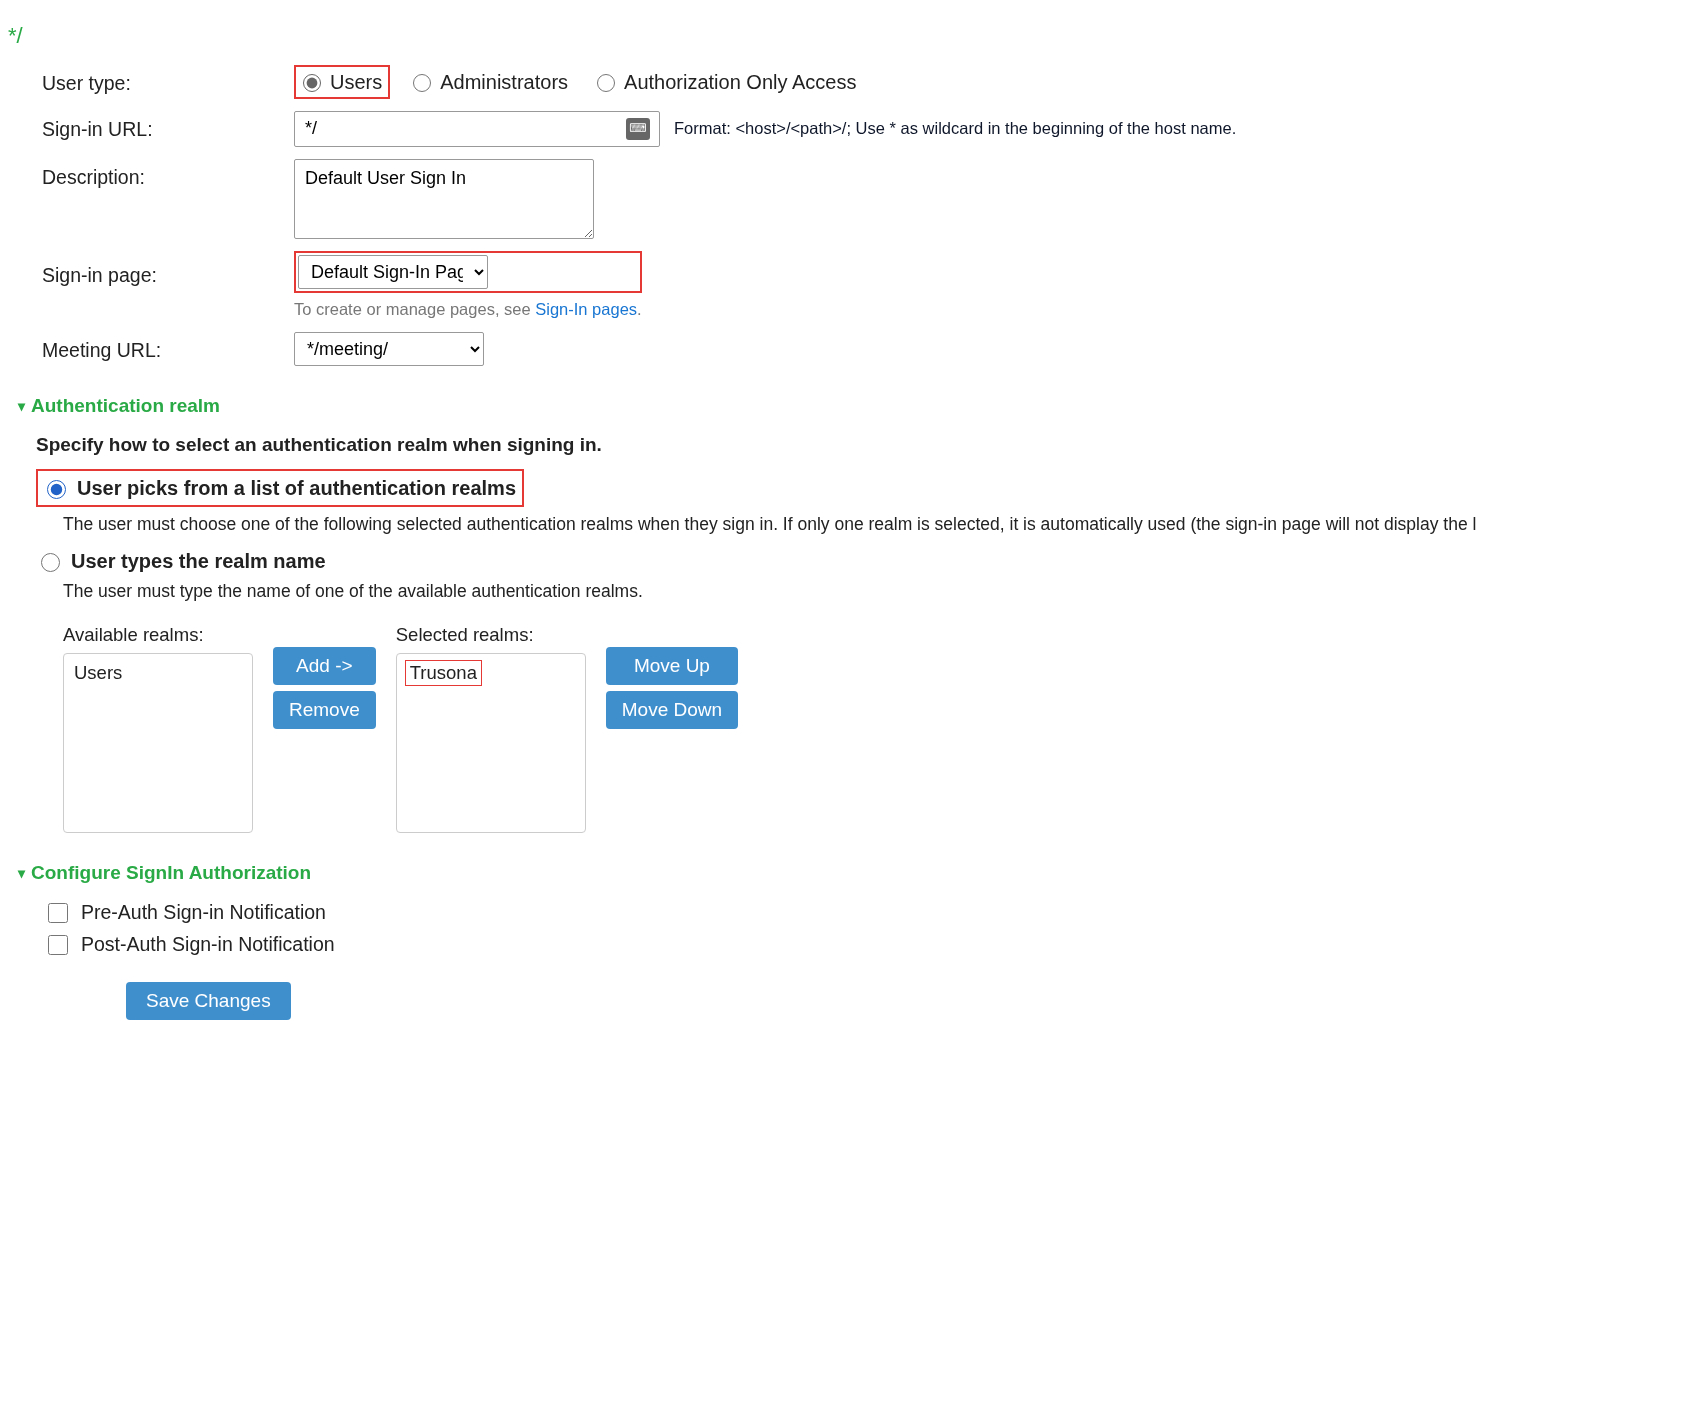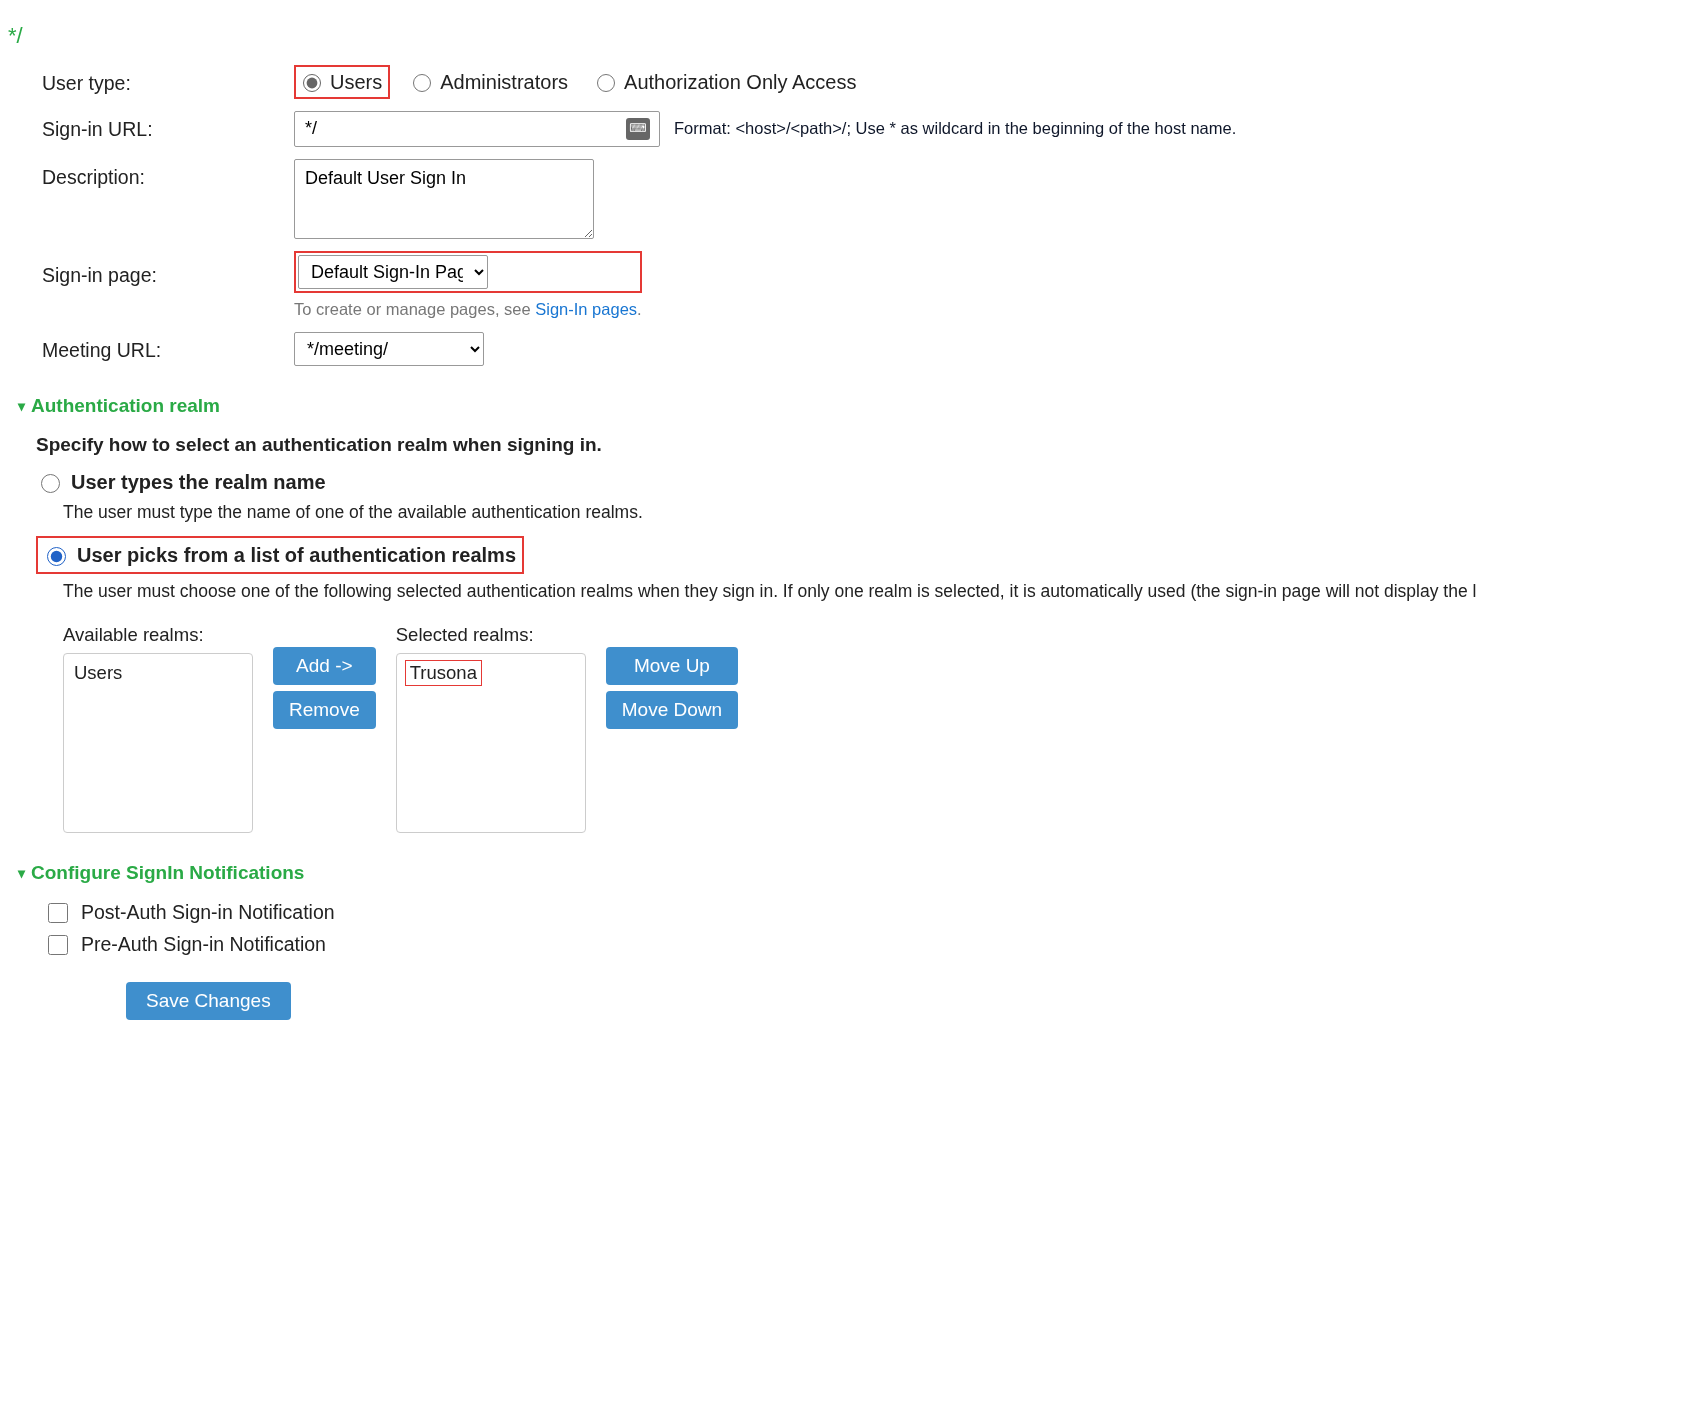--- a/index.html
+++ b/index.html
@@ -255,36 +255,36 @@
   </div>
 
   <div class="section-hdr">
     <span class="chev">▾</span>
     <span>Authentication realm</span>
   </div>
 
   <div class="section-body">
     <p class="intro">Specify how to select an authentication realm when signing in.</p>
 
+    <div class="realm-opt selected-hl">
+      <label class="opt-head">
+        <input type="radio" name="realmsel" checked="" style="">
+        <strong>User picks from a list of authentication realms</strong>
+      </label>
+      <div class="desc">The user must choose one of the following selected authentication realms when they sign in. If only one realm is selected, it is automatically used (the sign-in page will not display the l</div>
+    </div>
+
     <div class="realm-opt">
       <label class="opt-head">
         <input type="radio" name="realmsel" style="">
         <strong>User types the realm name</strong>
       </label>
       <div class="desc">The user must type the name of one of the available authentication realms.</div>
     </div>
 
-    <div class="realm-opt selected-hl">
-      <label class="opt-head">
-        <input type="radio" name="realmsel" checked="" style="">
-        <strong>User picks from a list of authentication realms</strong>
-      </label>
-      <div class="desc">The user must choose one of the following selected authentication realms when they sign in. If only one realm is selected, it is automatically used (the sign-in page will not display the l</div>
-    </div>
-
     <div class="realms-picker">
       <div class="realms-col">
         <span class="col-label">Available realms:</span>
         <div class="listbox">
           <span class="item">Users</span>
         </div>
       </div>
 
       <div class="btn-col">
         <button class="btn">Add -&gt;</button>
@@ -301,29 +301,29 @@
       <div class="btn-col">
         <button class="btn wider">Move Up</button>
         <button class="btn wider">Move Down</button>
       </div>
     </div>
 
   </div>
 
   <div class="section-hdr">
     <span class="chev">▾</span>
-    <span>Configure SignIn Notifications</span>
+    <span>Configure SignIn Authorization</span>
   </div>
 
   <div class="section-body">
+    <label class="check-row">
+      <input type="checkbox" style="">
+      <span>Pre-Auth Sign-in Notification</span>
+    </label>
     <label class="check-row">
       <input type="checkbox" style="">
       <span>Post-Auth Sign-in Notification</span>
     </label>
-    <label class="check-row">
-      <input type="checkbox" style="">
-      <span>Pre-Auth Sign-in Notification</span>
-    </label>
 
     <button class="btn save">Save Changes</button>
   </div>
 
 </div>
 
 </body></html>

